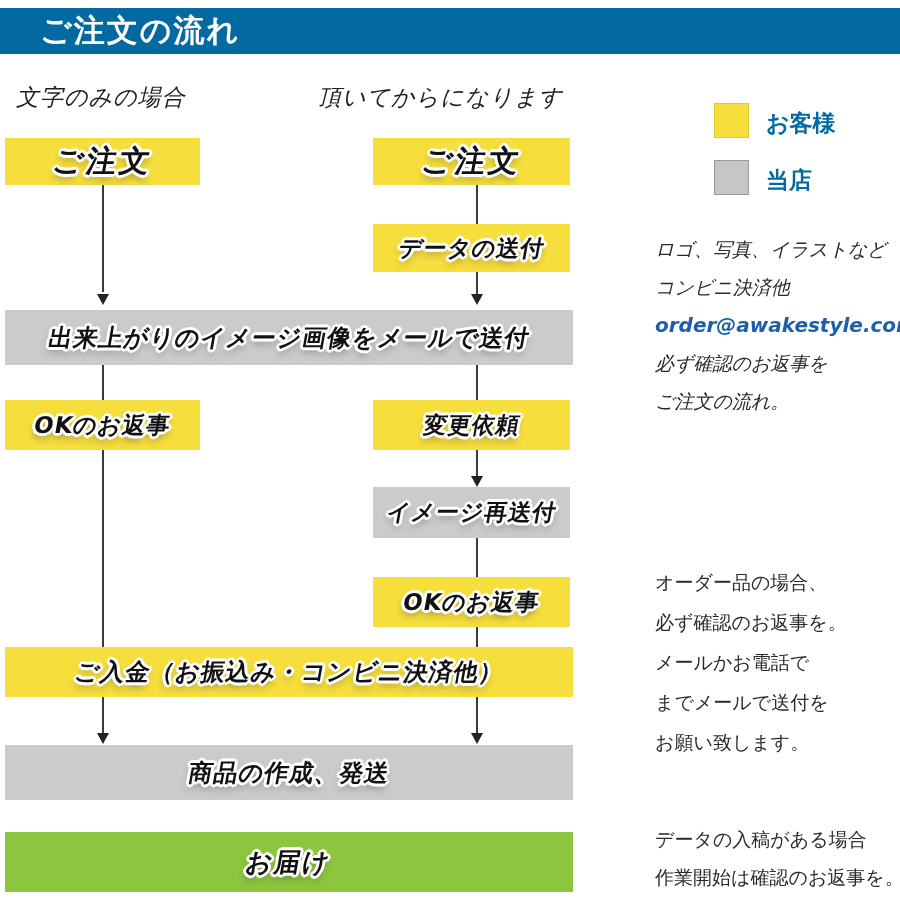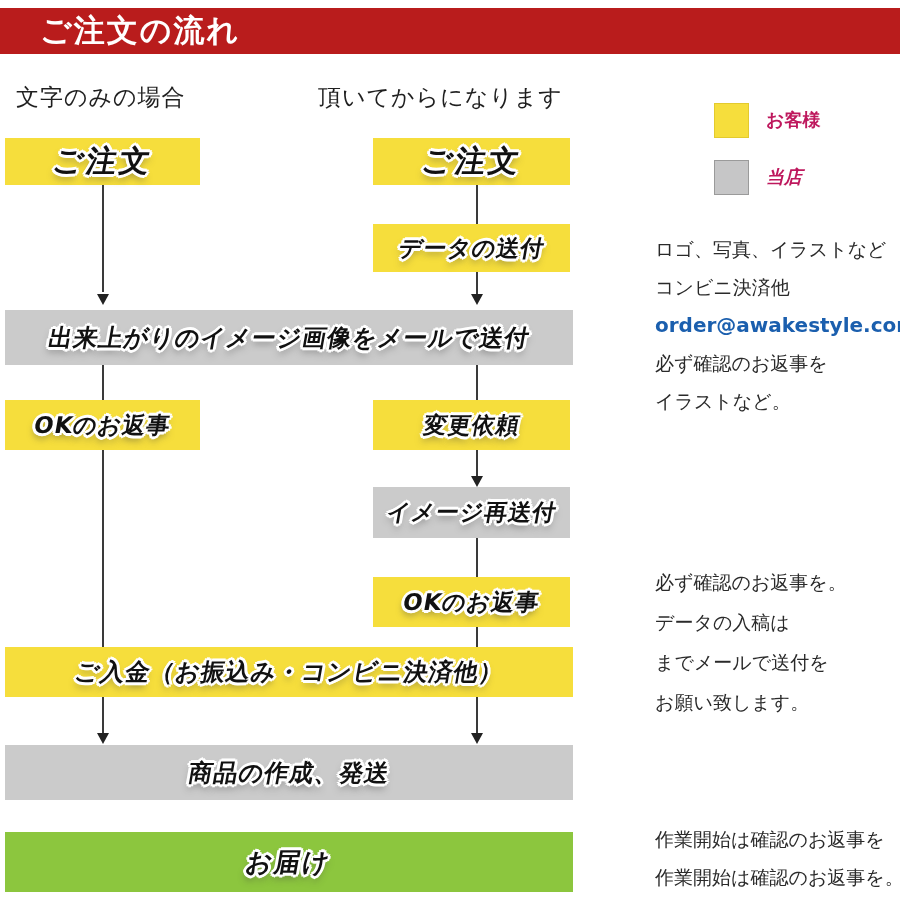--- a/index.html
+++ b/index.html
@@ -1,24 +1,24 @@
 <!DOCTYPE html>
 <html><head>
 <meta charset="utf-8">
 <style>
   html,body{margin:0;padding:0;background:#fff;}
   .canvas{
     position:relative;width:900px;height:900px;background:#ffffff;overflow:hidden;
     font-family:"DejaVu Sans","Liberation Sans",sans-serif;color:#1f1f1f;
   }
   
-  .header{position:absolute;left:0;top:8px;width:900px;height:46px;background:#b91c1c;display:flex;align-items:center;}
+  .header{position:absolute;left:0;top:8px;width:900px;height:46px;background:#0369a1;display:flex;align-items:center;}
   .header-title{margin-left:40px;font-size:31px;font-weight:bold;color:#ffffff;letter-spacing:2px;}
   
-  .col-label{position:absolute;font-size:23px;color:#1f1f1f;letter-spacing:1px;}
+  .col-label{position:absolute;font-size:23px;color:#1f1f1f;letter-spacing:1px;font-style:italic;}
   .col-label.l{left:16px;top:82px;}
   .col-label.r{left:318px;top:82px;}
   
   .box{position:absolute;display:flex;align-items:center;justify-content:center;}
   .box.yellow{background:#f6de3c;}
   .box.gray{background:#cbcbcb;}
   .box.green{background:#8cc63e;}
   .box span{
     font-weight:bold;color:#111;transform:skewX(-10deg);white-space:nowrap;
     text-shadow:
@@ -38,23 +38,23 @@
   .vline{position:absolute;width:2px;background:#3a3a3a;}
   .vline.xl{left:102px;}
   .vline.xr{left:476px;}
   .arrowhead{position:absolute;width:0;height:0;border-left:6px solid transparent;border-right:6px solid transparent;border-top:11px solid #222;}
   .arrowhead.xl{left:97px;}
   .arrowhead.xr{left:471px;}
   
   .legend-swatch{position:absolute;width:33px;height:33px;}
   .legend-swatch.customer{left:714px;top:103px;background:#f6de3c;border:1px solid #e3ca2e;}
   .legend-swatch.shop{left:714px;top:160px;background:#c6c6c7;border:1px solid #9a9a9a;}
-  .legend-label{position:absolute;left:766px;font-size:18px;font-weight:bold;color:#be185d;}
+  .legend-label{position:absolute;left:766px;font-size:23px;font-weight:bold;color:#0369a1;}
   .legend-label.customer{top:108px;}
-  .legend-label.shop{top:165px;font-style:italic;}
+  .legend-label.shop{top:165px;}
   
   .note{position:absolute;left:655px;width:240px;font-size:19px;line-height:38px;color:#2a2a2a;}
   .note div{white-space:nowrap;}
   .note .email{color:#1b5fae;font-weight:bold;font-size:20px;}
   .note.n2{line-height:40px;}
 </style>
 </head>
 <body>
 
 <div class="canvas">
@@ -118,33 +118,34 @@
   <div class="vline xr" style="top:538px;height:39px;"></div>
   <div class="vline xr" style="top:627px;height:20px;"></div>
   <div class="vline xr" style="top:697px;height:37px;"></div>
   <div class="arrowhead xr" style="top:733px;"></div>
 
   <div class="legend-swatch customer"></div>
   <div class="legend-label customer">お客様</div>
   <div class="legend-swatch shop"></div>
   <div class="legend-label shop">当店</div>
 
-  <div class="note n1" style="top:230px;">
+  <div class="note n1" style="top:230px;font-style:italic;">
     <div>ロゴ、写真、イラストなど</div>
     <div>コンビニ決済他</div>
     <div class="email">order@awakestyle.com</div>
     <div>必ず確認のお返事を</div>
-    <div>イラストなど。</div>
+    <div>ご注文の流れ。</div>
   </div>
 
   <div class="note n2" style="top:562px;">
+    <div>オーダー品の場合、</div>
     <div>必ず確認のお返事を。</div>
-    <div>データの入稿は</div>
+    <div>メールかお電話で</div>
     <div>までメールで送付を</div>
     <div>お願い致します。</div>
   </div>
 
   <div class="note n3" style="top:820px;">
-    <div>作業開始は確認のお返事を</div>
+    <div>データの入稿がある場合</div>
     <div>作業開始は確認のお返事を。</div>
   </div>
 
 </div>
 
 </body></html>

